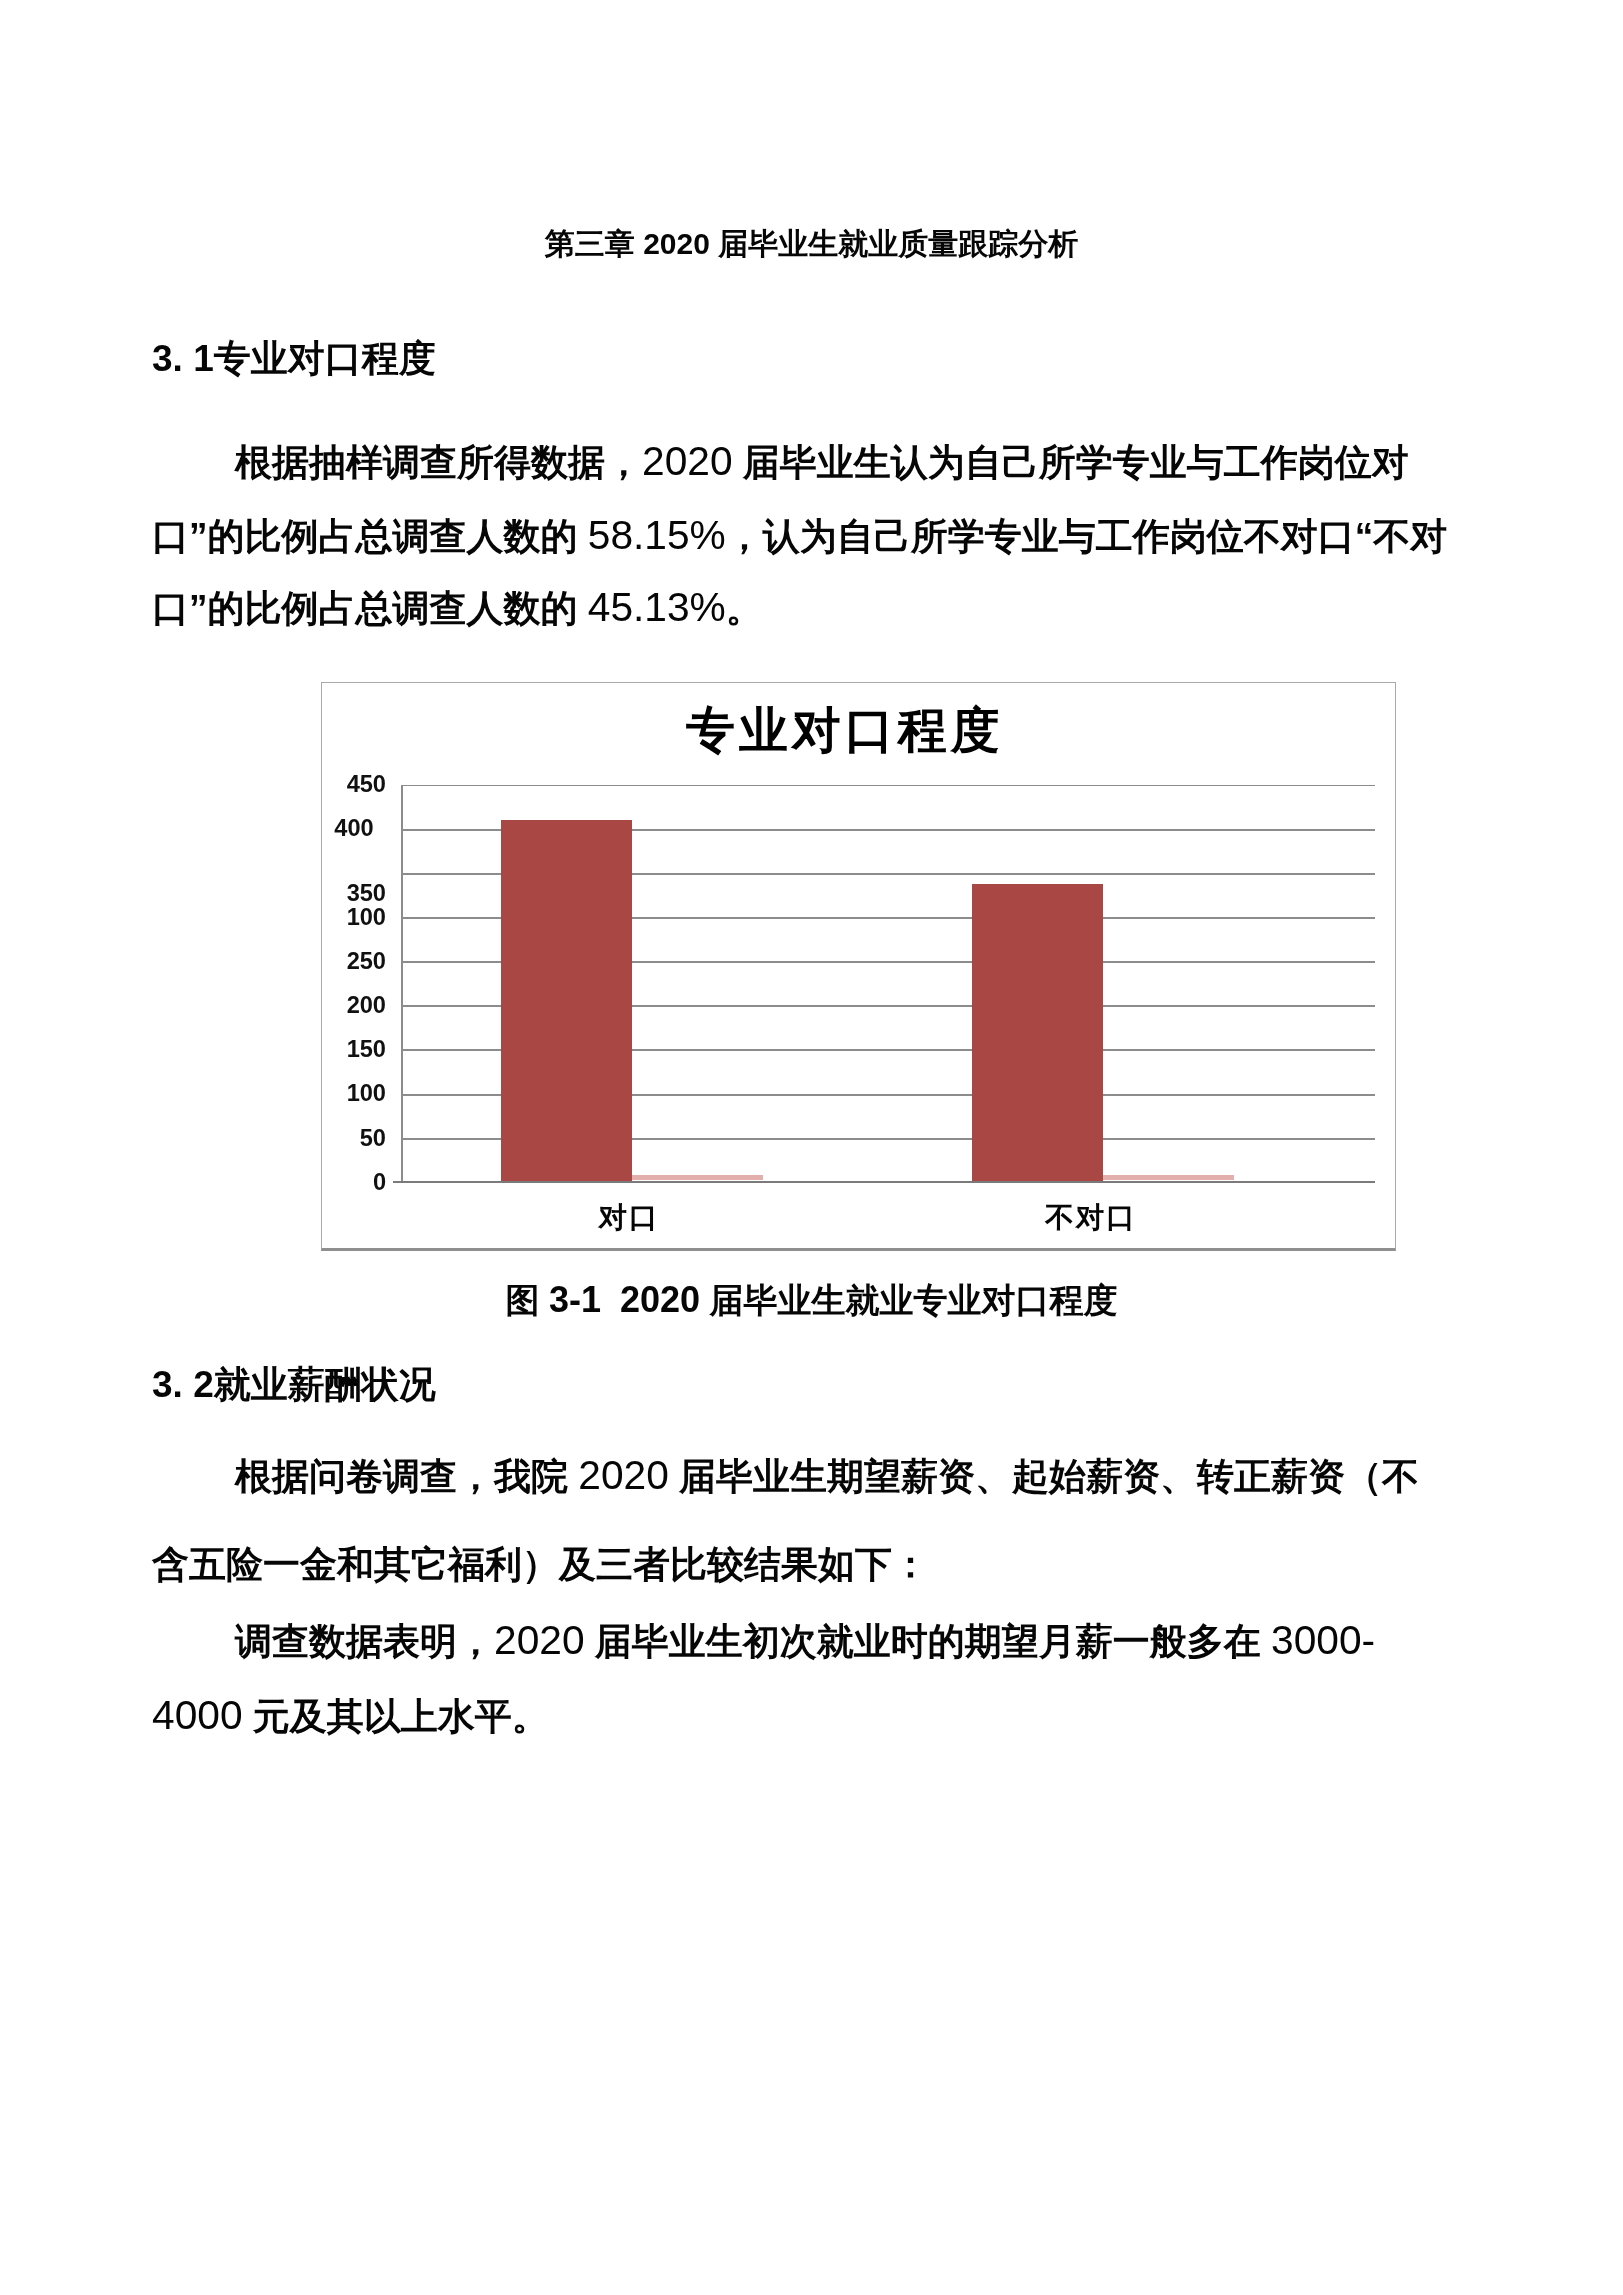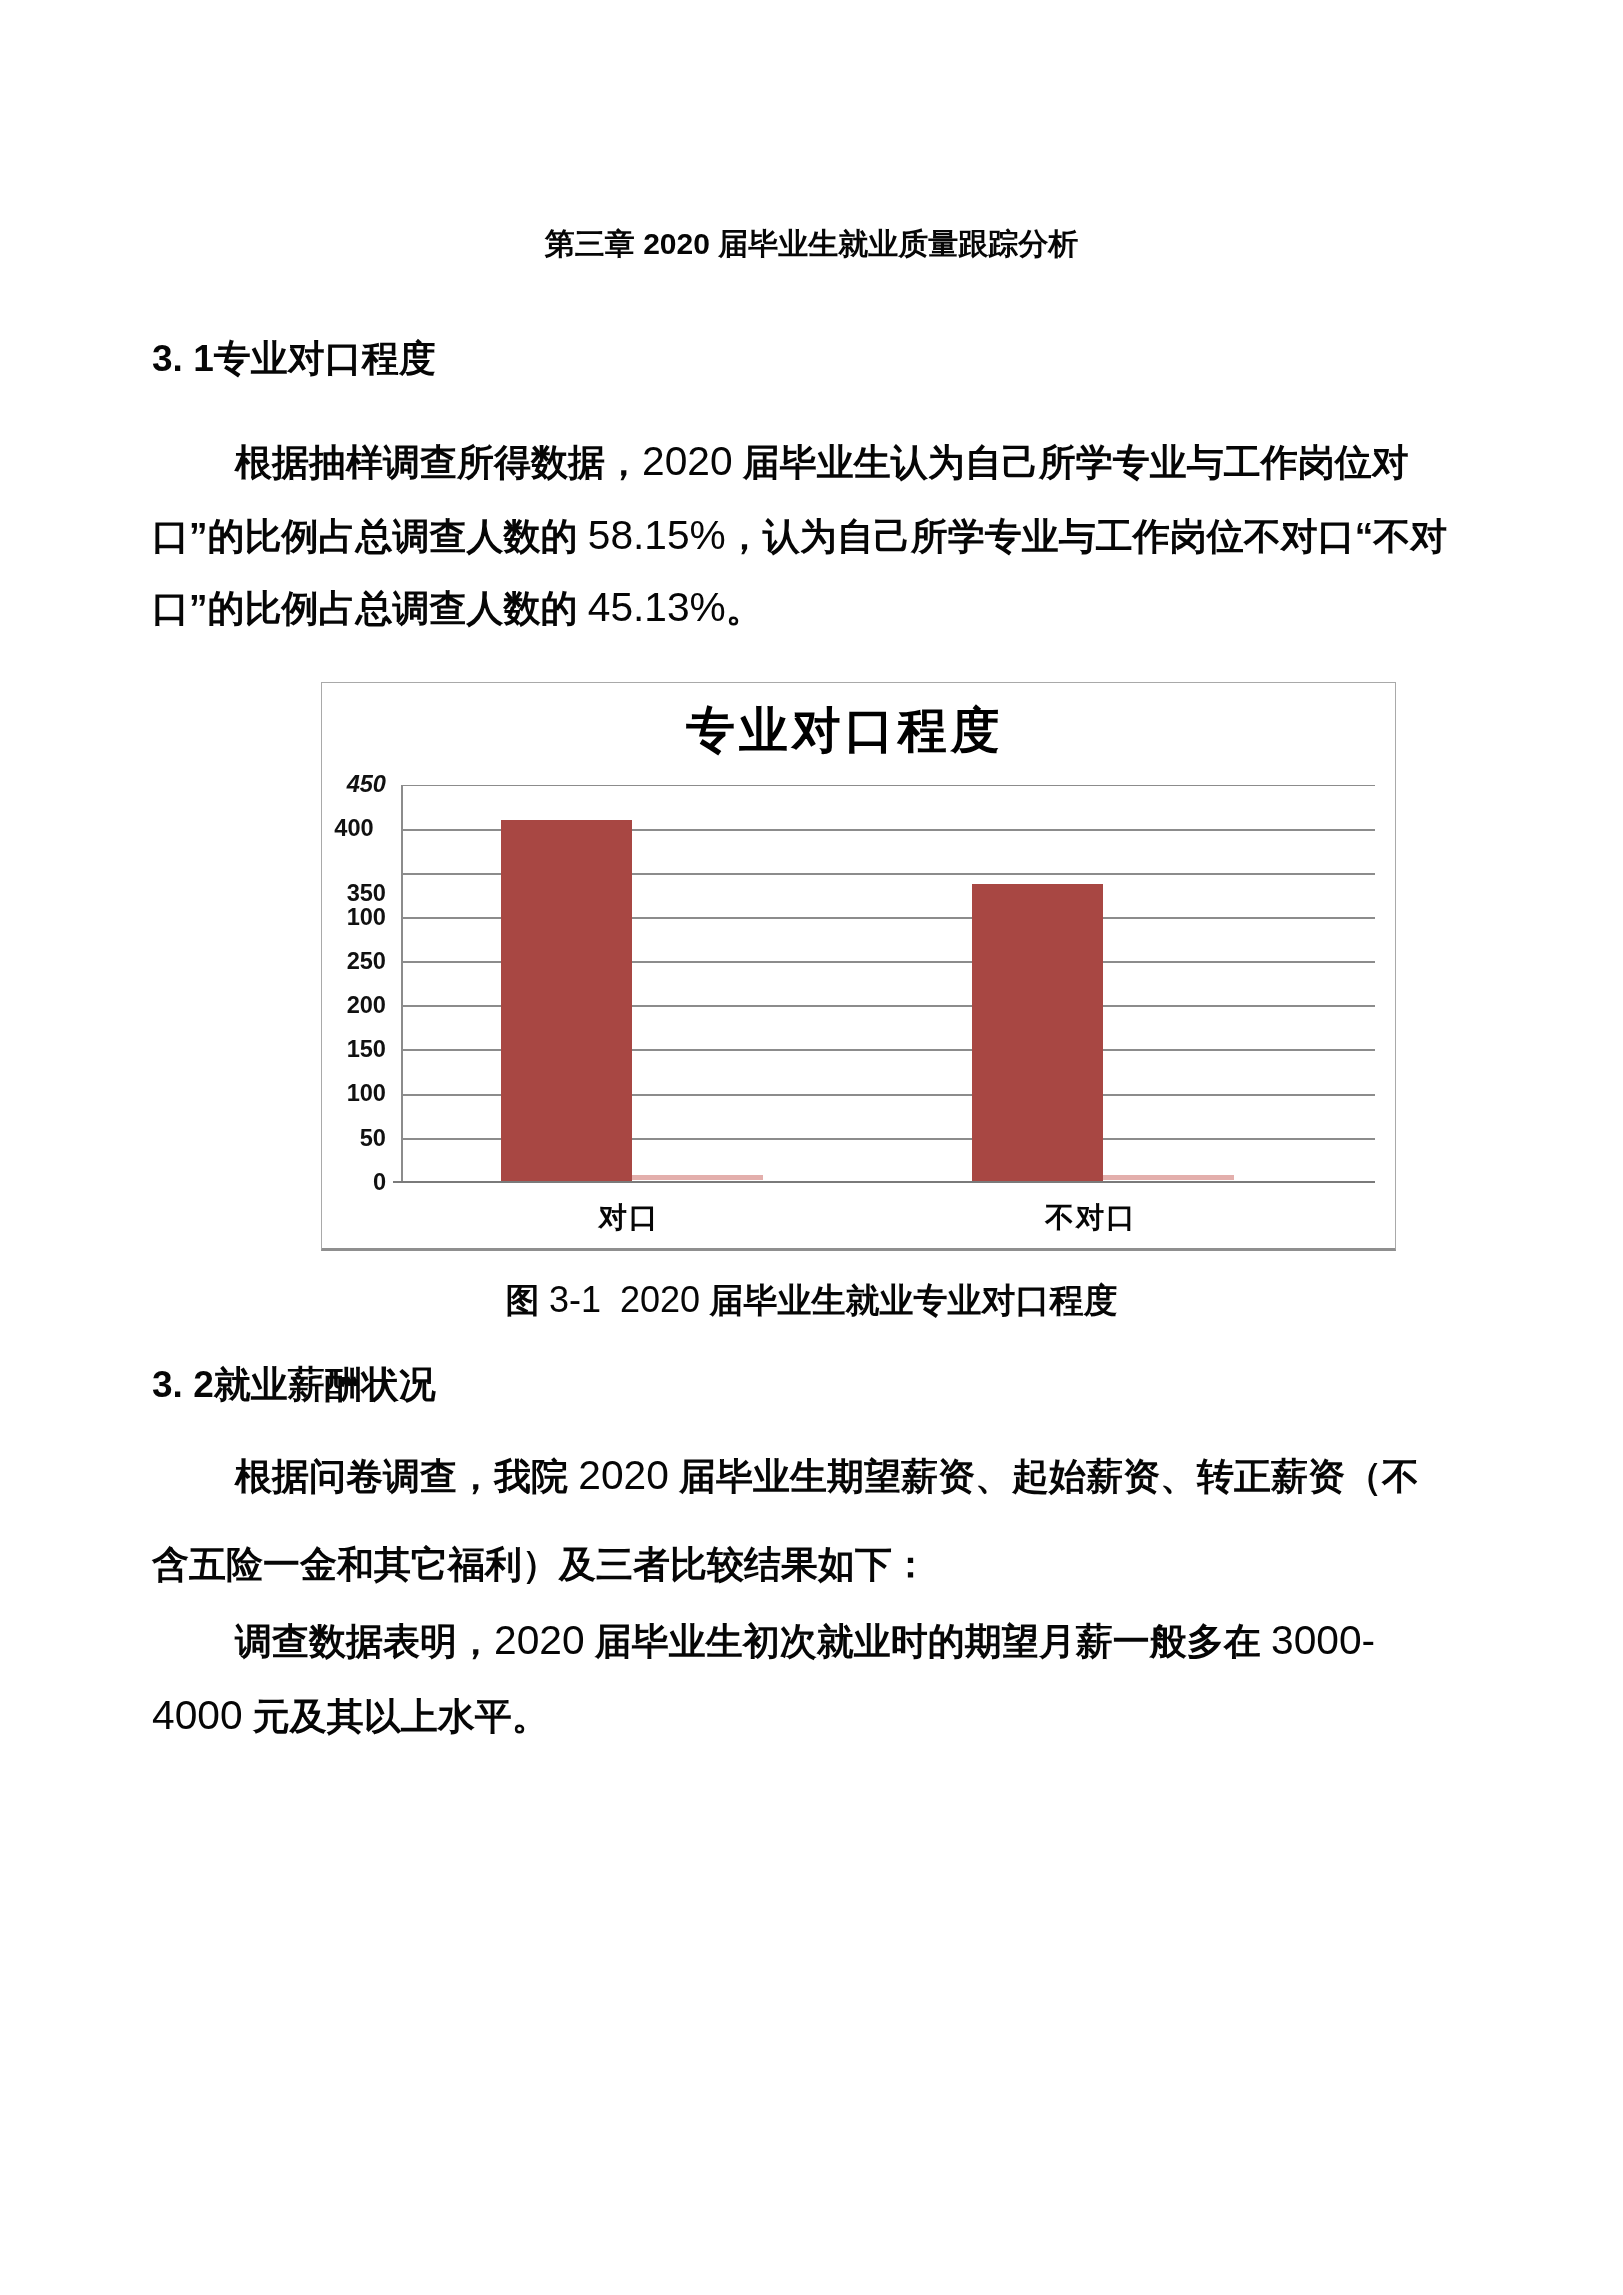--- a/index.html
+++ b/index.html
@@ -33,21 +33,21 @@
   }
   .doc-title .lat { font-weight:700; font-size:1.0em; }
   .heading { font-size:37px; font-weight:700; }
   .heading .lat { font-weight:700; font-size:1.0em; }
   .caption {
     left:0; width:100%;
     text-align:center;
     font-size:34px;
     font-weight:700;
   }
-  .caption .lat { font-weight:400; font-size:1.06em; }
+  .caption .lat { font-weight:700; font-size:1.06em; }
 
   
   .chart-box {
     position:absolute;
     left:321px; top:682px;
     width:1075px; height:569px;
     box-sizing:border-box;
     background:#ffffff;
     border:1.5px solid #a9a9a9;
     border-bottom:3.4px solid #8f8f8f;
@@ -121,21 +121,21 @@
 
 <div class="line" style="top:438px; left:235px">根据抽样调查所得数据，<span class="lat">2020</span> 届毕业生认为自己所学专业与工作岗位对</div>
 <div class="line" style="top:512px; left:152px">口”的比例占总调查人数的 <span class="lat">58.15%</span>，认为自己所学专业与工作岗位不对口“不对</div>
 <div class="line" style="top:584px; left:152px">口”的比例占总调查人数的 <span class="lat">45.13%</span>。</div>
 
 <div class="chart-box">
   <div class="chart-title">专业对口程度</div>
   <div class="plot">
     <div class="yaxis-line"></div>
   <div class="gridline" style="top: -0.5px; background: rgb(140, 140, 140);"></div>
-      <div class="ylabel" style="top: -13.7px; font-style: italic;">450</div>
+      <div class="ylabel" style="top: -13.7px;">450</div>
       <div class="gridline" style="top: 44px; background: rgb(140, 140, 140);"></div>
       <div class="ylabel" style="top: 30px; text-align: center;">400</div>
       <div class="gridline" style="top: 88px; background: rgb(140, 140, 140);"></div>
       <div class="ylabel" style="top: 75px; margin-top: 20px;">350</div>
       <div class="gridline" style="top: 132px; background: rgb(140, 140, 140);"></div>
       <div class="ylabel" style="top: 119px;">100</div>
       <div class="gridline" style="top: 176px; background: rgb(140, 140, 140);"></div>
       <div class="ylabel" style="top: 163px;">250</div>
       <div class="gridline" style="top: 220px; background: rgb(140, 140, 140);"></div>
       <div class="ylabel" style="top: 207px;">200</div>

